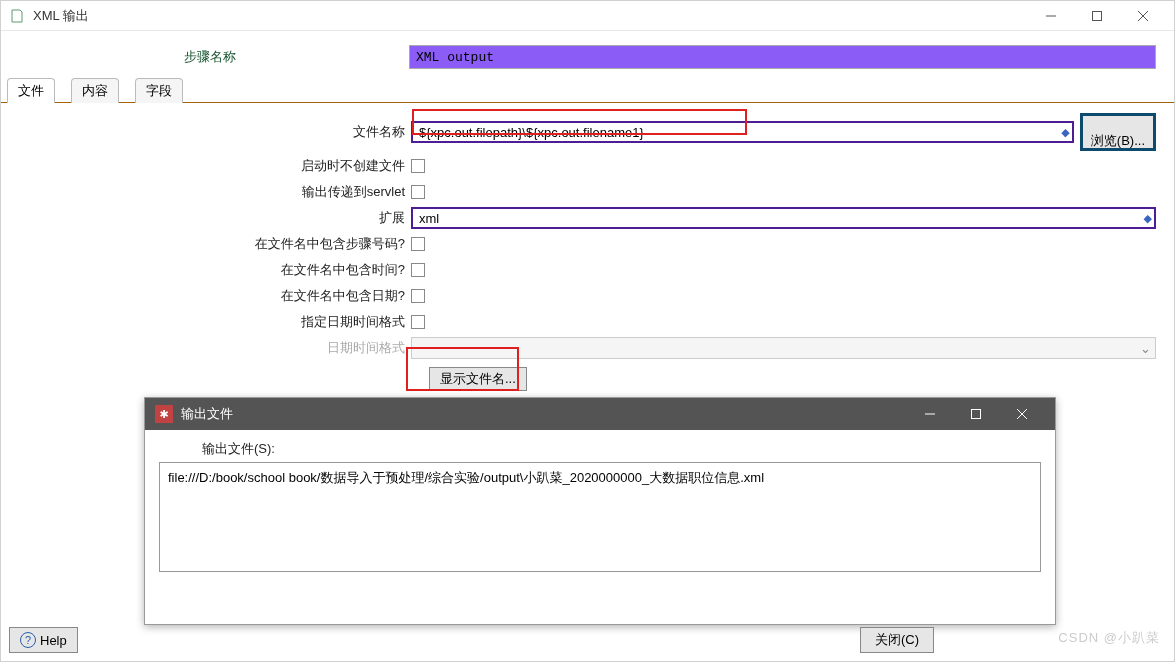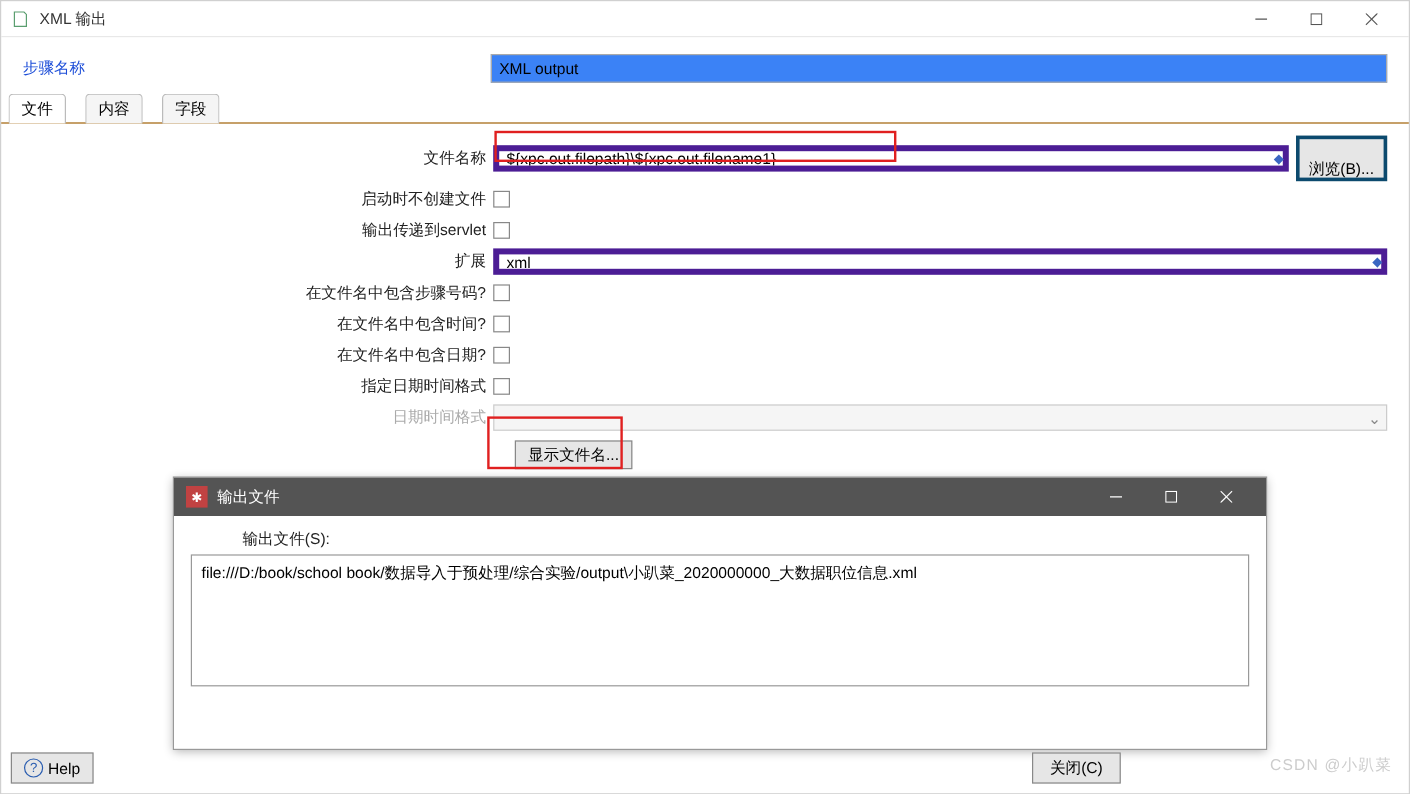--- a/index.html
+++ b/index.html
@@ -6,33 +6,33 @@
 body { width: 1175px; height: 662px; background: #fff; position: relative; overflow: hidden; }
 
 .main-window { position: absolute; inset: 0; border: 1px solid #d0d0d0; background: #fff; }
 .titlebar { height: 30px; display: flex; align-items: center; padding: 0 8px; border-bottom: 1px solid #e8e8e8; }
 .titlebar .icon { width: 16px; height: 16px; margin-right: 8px; color: #5a9e6f; display: flex; align-items: center; justify-content: center; }
 .titlebar .title { flex: 1; color: #333; }
 .win-controls { display: flex; gap: 0; }
 .win-btn { width: 46px; height: 30px; display: flex; align-items: center; justify-content: center; color: #555; }
 
 .step-row { margin: 14px 18px 8px; display: flex; align-items: center; }
-.step-row .label { width: 390px; text-align: left; padding-right: 8px; color: #1d4ed8; }
-.step-row input { flex: 1; height: 24px; border: 1px solid #aaa; padding: 0 6px; background: #3b82f6; }
+.step-row .label { width: 390px; text-align: center; padding-right: 8px; color: #14532d; }
+.step-row input { flex: 1; height: 24px; border: 1px solid #aaa; padding: 0 6px; background: #8b5cf6; font-family: Liberation Mono, monospace; }
 
 .tabs { display: flex; border-bottom: 1px solid #a16207; padding-left: 6px; gap: 14px; }
 .tab { padding: 3px 10px; border: 1px solid #bbb; border-bottom: none; background: #fff; position: relative; top: 1px; margin-right: 2px; border-radius: 4px 4px 0 0; }
 .tab.active { background: #fff; }
 .tab:not(.active) { background: #f5f5f5; }
 
 .form-area { padding: 10px 18px; }
 .form-row { display: flex; align-items: center; margin-bottom: 4px; min-height: 22px; }
 .form-row .lbl { width: 392px; text-align: right; padding-right: 6px; color: #222; }
 .form-row .lbl.disabled { color: #aaa; }
-.form-row input[type=text] { flex: 1; height: 22px; border: 5px solid #4c1d95; padding: 0 6px; }
+.form-row input[type=text] { flex: 1; height: 22px; border: 2px solid #4c1d95; padding: 0 6px; }
 .var-input { position: relative; display: flex; flex: 1; align-items: center; }
 .var-input input { flex: 1; height: 22px; border: 1px solid #aaa; padding: 0 6px; }
 .var-diamond { position: absolute; right: 4px; color: #3a66c2; font-size: 11px; pointer-events: none; }
 .browse-btn { margin-left: 6px; height: 22px; padding: 16px 8px; border: 3px solid #0c4a6e; background: #e6e6e6; }
 .chk { width: 14px; height: 14px; border: 1px solid #888; background: #fff; }
 .dd { flex: 1; height: 22px; border: 1px solid #ccc; background: #f5f5f5; display: flex; align-items: center; justify-content: flex-end; padding-right: 4px; color: #888; }
 
 .red-box-1 { position: absolute; border: 2px solid #e02020; pointer-events: none; }
 
 .show-btn-wrap { margin: 8px 0 0 410px; }

